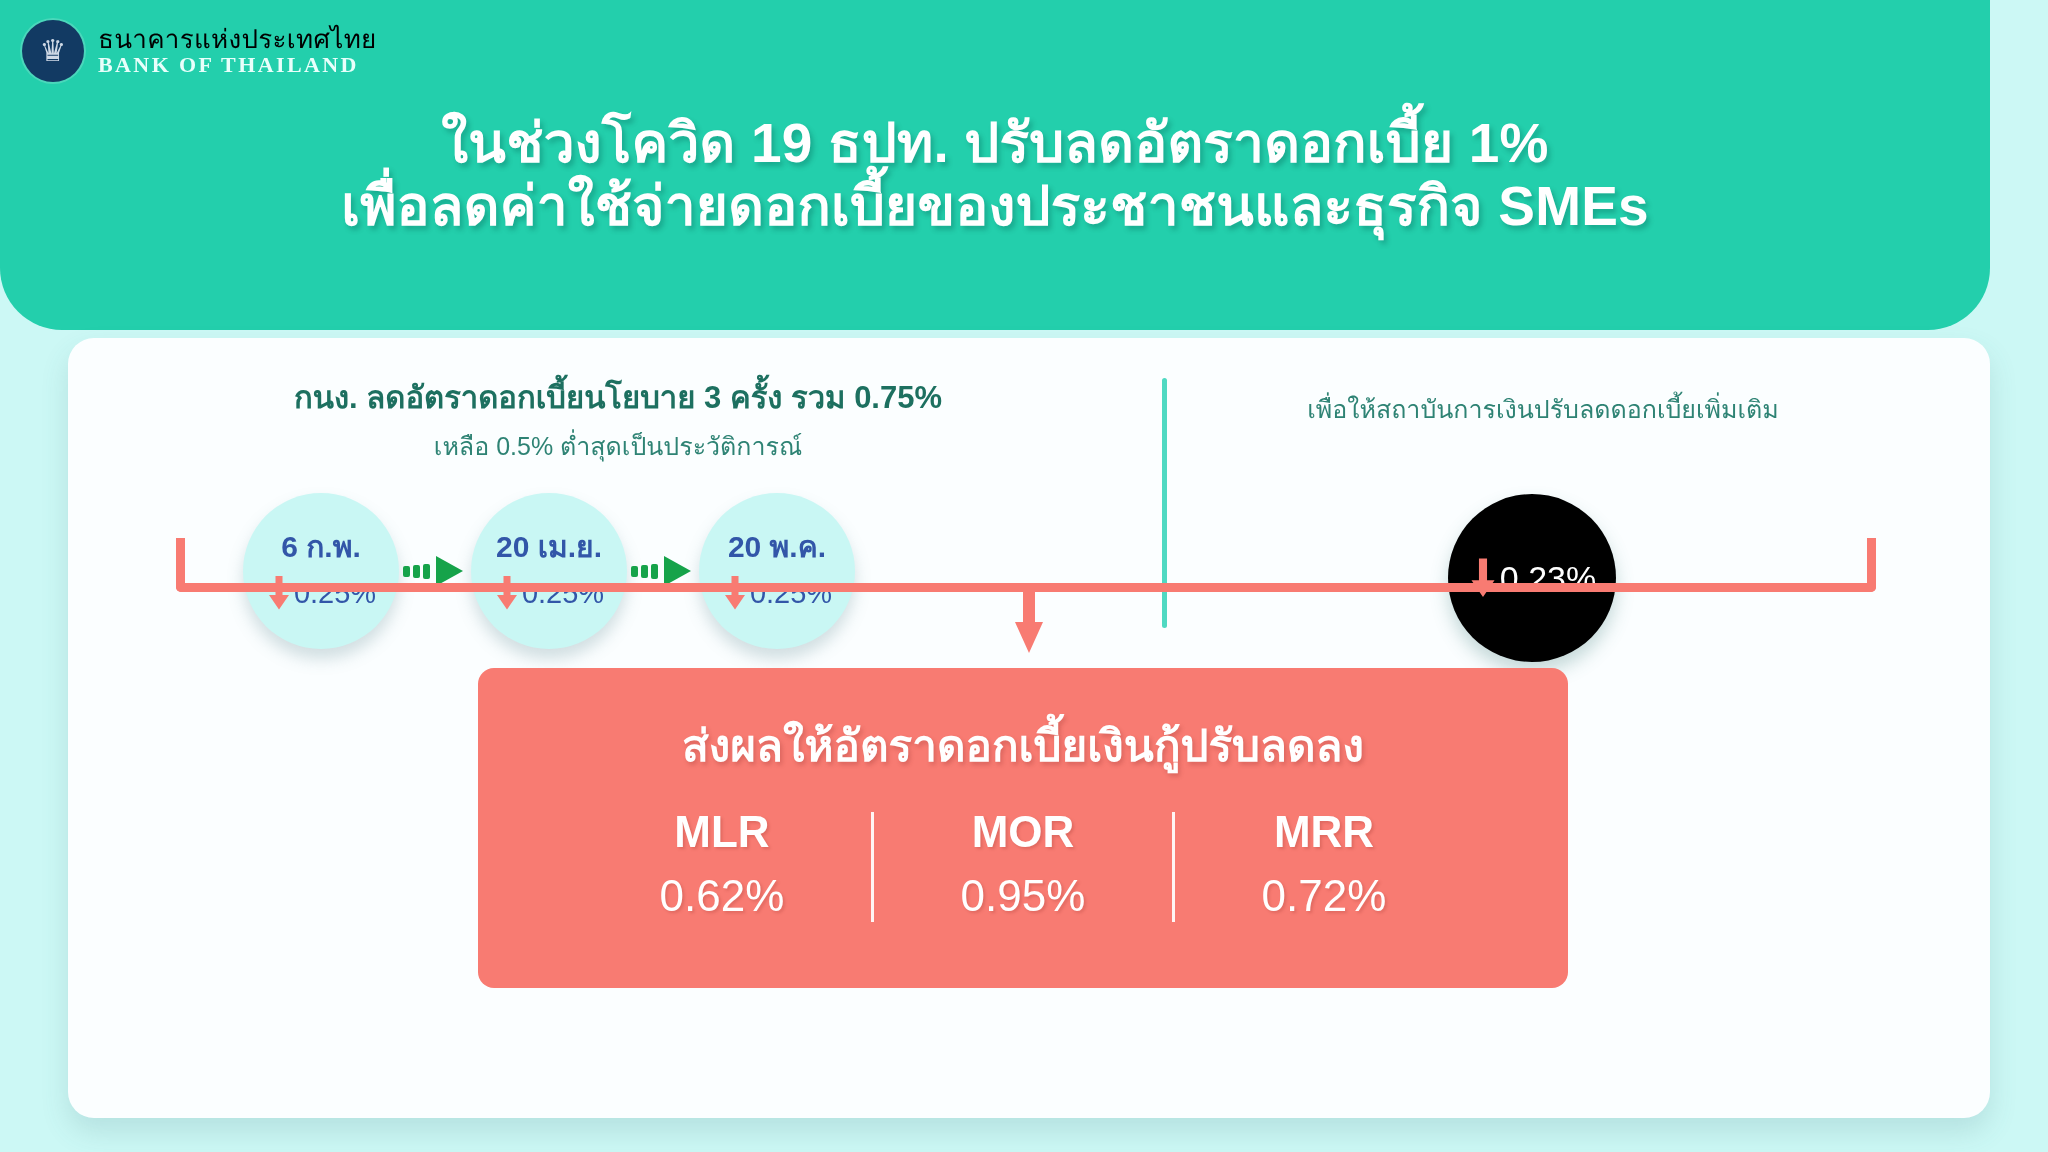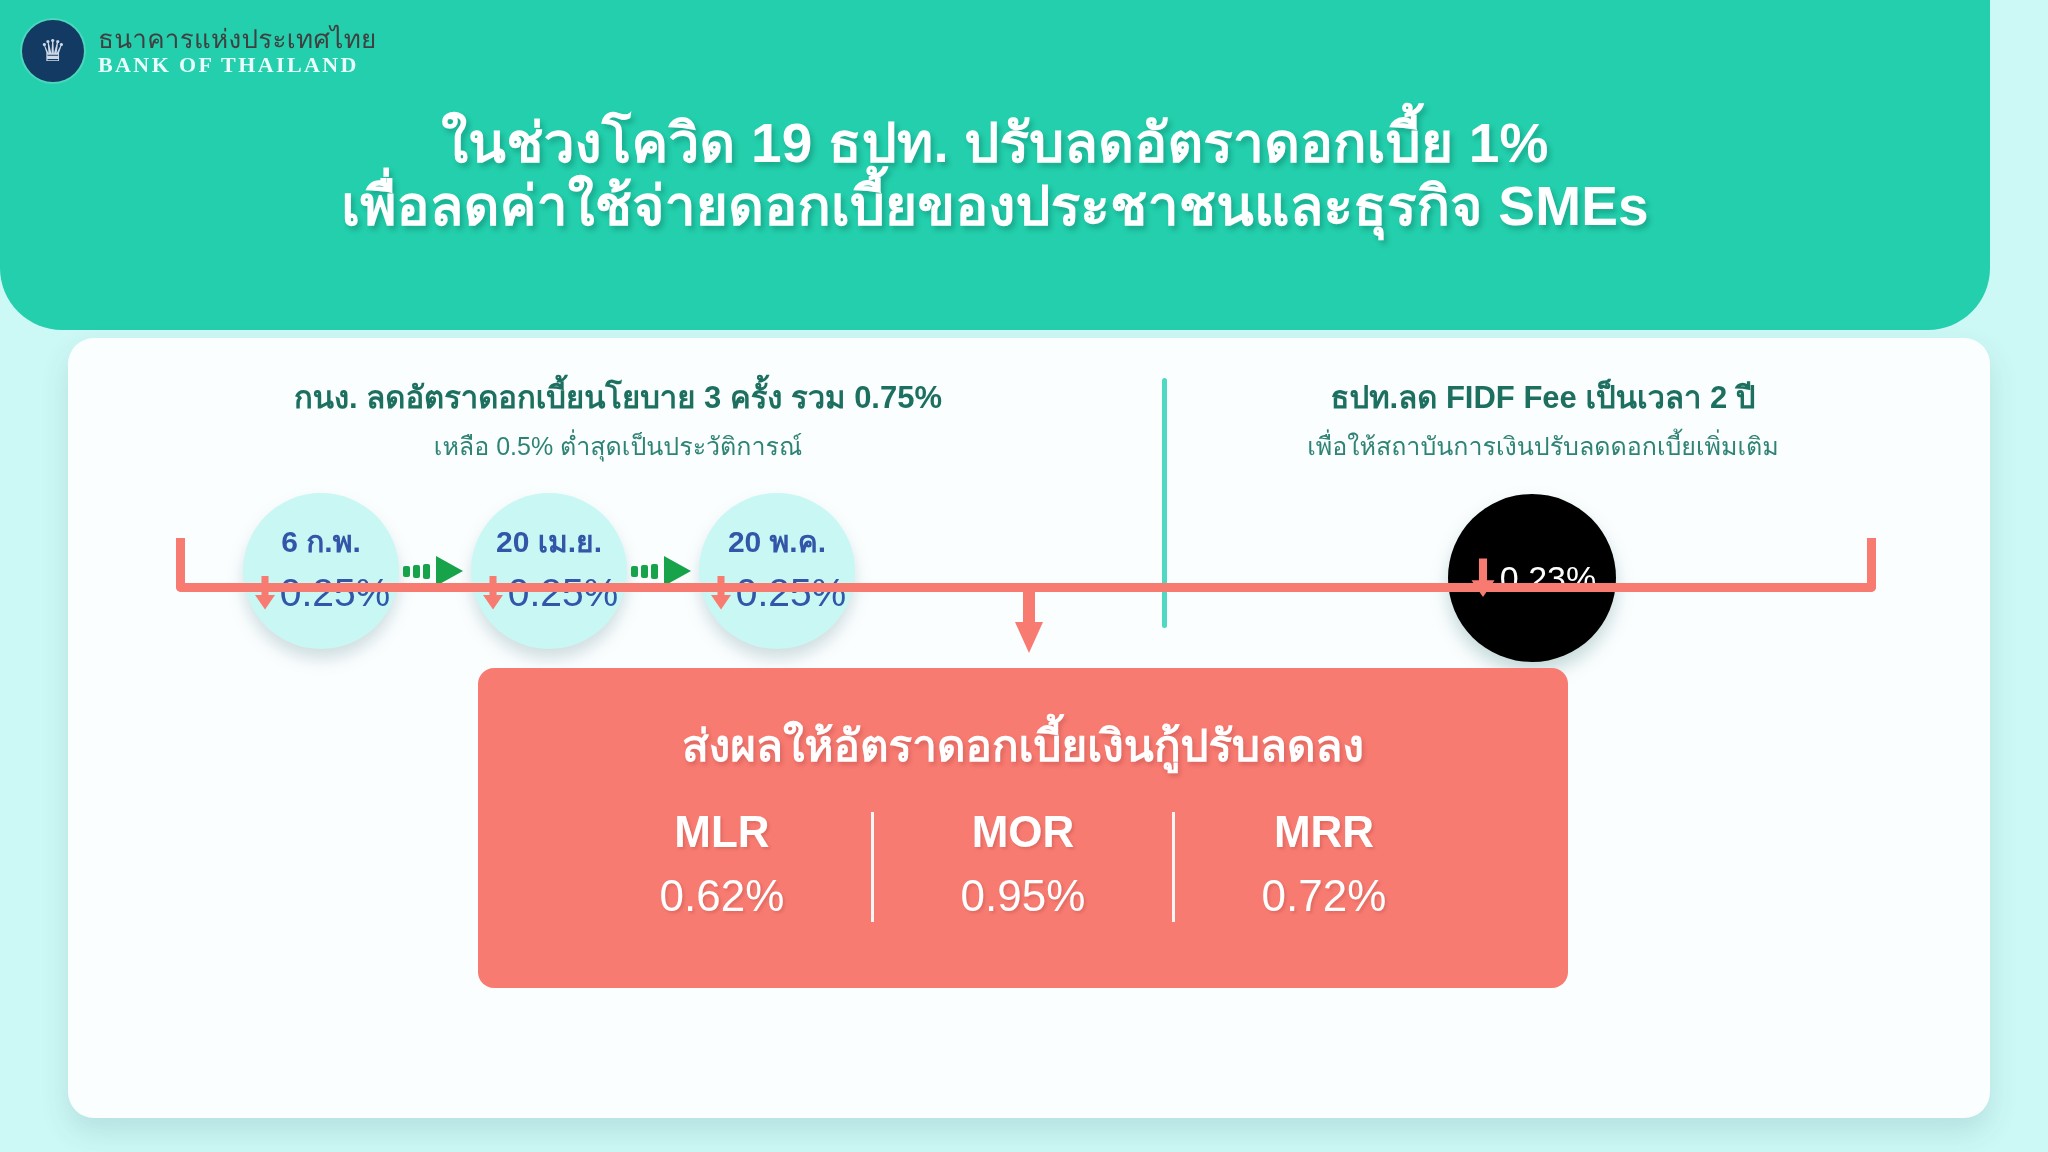--- a/index.html
+++ b/index.html
@@ -47,21 +47,21 @@
   #seal .fig {
     position: absolute;
     left: 50%; top: 50%;
     transform: translate(-50%,-50%);
     font-size: 30px;
     line-height: 1;
     color: #cfd9e6;
   }
   #logo-text { display: flex; flex-direction: column; line-height: 1.02; }
   #logo-th {
-    color: #404040;
+    color: #000000;
     font-size: 26px;
     font-weight: 400;
     letter-spacing: .3px;
     white-space: nowrap;
   }
   #logo-en {
     color: #e8fffb;
     font-family: "Liberation Serif", "DejaVu Serif", serif;
     font-size: 22px;
     font-weight: 700;
@@ -155,21 +155,21 @@
     margin-bottom: 14px;
     white-space: nowrap;
   }
   .date-circle .drow {
     display: flex;
     align-items: center;
     gap: 2px;
   }
   .date-circle .dval {
     color: #3256a8;
-    font-size: 39px;
+    font-size: 29px;
     font-weight: 400;
     white-space: nowrap;
   }
   .arrow-down-sm {
     width: 26px; height: 34px;
     flex: none;
   }
   .chev-sep {
     width: 72px;
     display: flex;
@@ -299,21 +299,20 @@
   </div>
 
   <div id="card">
 
     <div class="panel-head" id="left-head">
       <div class="h1t">กนง. ลดอัตราดอกเบี้ยนโยบาย 3 ครั้ง รวม 0.75%</div>
       <div class="h2t">เหลือ 0.5% ต่ำสุดเป็นประวัติการณ์</div>
     </div>
 
     <div class="panel-head" id="right-head">
-      <div class="h1t">ธปท.ลด FIDF Fee เป็นเวลา 2 ปี</div>
       <div class="h2t">เพื่อให้สถาบันการเงินปรับลดดอกเบี้ยเพิ่มเติม</div>
     </div>
 
     <div id="panel-divider"></div>
 
     <div id="circle-row">
 
       <div class="date-circle">
         <span class="dlabel">6 ก.พ.</span>
         <span class="drow">

